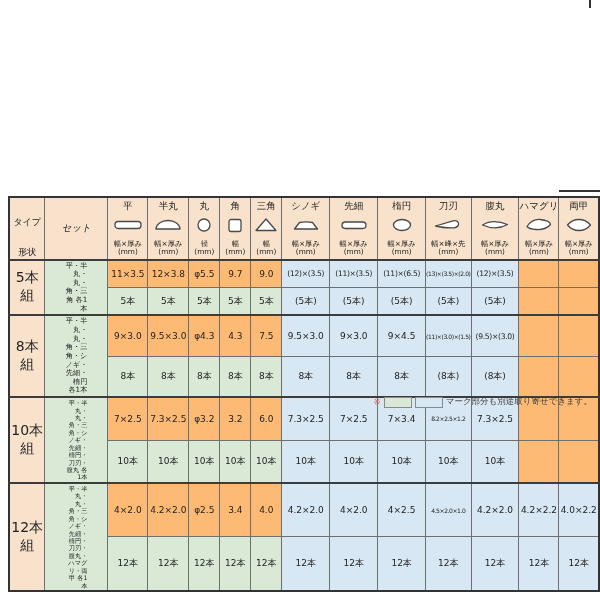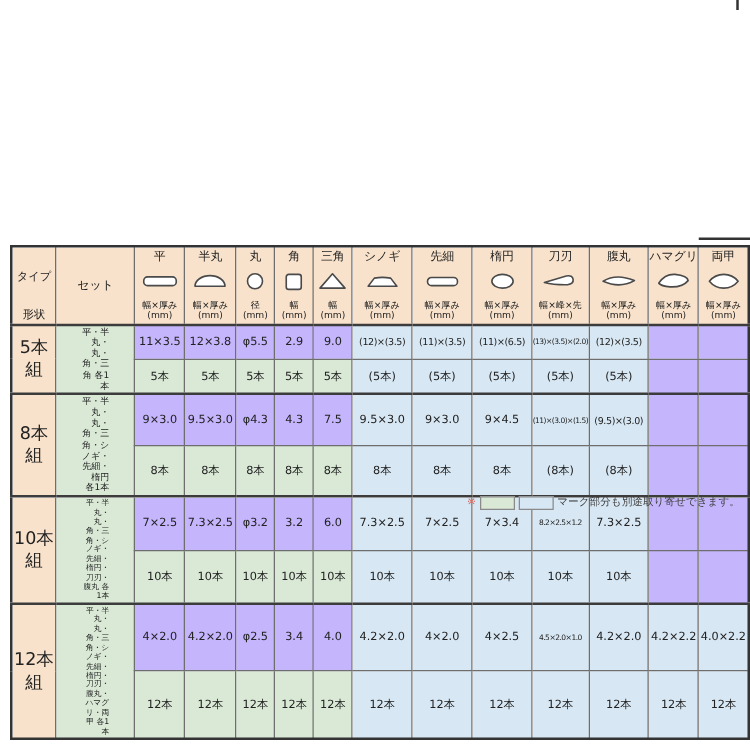--- a/index.html
+++ b/index.html
@@ -6,31 +6,31 @@
   body{width:600px;height:600px;background:#ffffff;position:relative;overflow:hidden;
        font-family:"DejaVu Sans",sans-serif;color:#222;}
   .edge-v{position:absolute;left:589px;top:0;width:2px;height:8px;background:#333;}
   .edge-h{position:absolute;left:559px;top:190px;width:41px;height:2px;background:#333;}
   .table-wrap{position:absolute;left:8px;top:196px;}
   table{border-collapse:collapse;table-layout:fixed;border:2px solid #333;}
   td,th{border:1px solid #6e6e6e;padding:0;text-align:center;vertical-align:middle;
         overflow:hidden;font-weight:normal;}
   tr.hdr th{border-bottom:2px solid #3c3c3c;height:58px;}
   tr.grp td{border-top:2px solid #3c3c3c;}
-  .p{background:#f8e2cb;} .g{background:#d9e9d6;} .b{background:#d7e7f3;} .w{background:#c4b5fd;}
+  .p{background:#f8e2cb;} .g{background:#d9e9d6;} .b{background:#d7e7f3;} .w{background:#fdba74;}
   .hcell{display:flex;flex-direction:column;align-items:center;justify-content:space-between;
          height:56px;padding:2px 0 1px 0;}
   .cname{font-size:9.5px;line-height:1;}
   .cshape{height:17px;display:flex;align-items:center;}
   .cdim{font-size:7.3px;line-height:1.15;}
   .cdim span{display:block;}
   .shp{fill:#ffffff;stroke:#4a4a4a;stroke-width:1.3;stroke-linejoin:round;}
   .type-hd{font-size:9px;line-height:1.25;}
   .type-hd span{display:block;margin-top:19px;}
-  .set-hd{font-size:9.5px;}
+  .set-hd{font-size:9.5px;font-style:italic;}
   .type-td{font-size:14px;}
   .set-td{font-size:7.2px;text-align:right;padding:1px 20px;line-height:1.2;}
   .set-td.tiny{font-size:6.2px;}
   tr.r{height:17px;}
   .sz,.ct{font-size:9px;}
   .mid{font-size:7.6px;letter-spacing:-0.3px;white-space:nowrap;}
   .narrow{font-size:6px;letter-spacing:-0.4px;white-space:nowrap;}
   .footnote{position:absolute;top:396px;right:8px;display:flex;align-items:center;gap:3px;
             font-size:8.5px;white-space:nowrap;}
   .fn-red{color:#d96a62;}
@@ -251,21 +251,21 @@
             </div>
           </th>
 </tr>
 
 <tr class="r grp">
   <td class="p type-td" rowspan="2">5本組</td>
   <td class="g set-td" rowspan="2">平・半丸・丸・角・三角 各1本</td>
   <td class="w sz">11×3.5</td>
   <td class="w sz">12×3.8</td>
   <td class="w sz">φ5.5</td>
-  <td class="w sz">2.9</td>
+  <td class="w sz">9.7</td>
   <td class="w sz">9.0</td>
   <td class="b sz mid">(12)×(3.5)</td>
   <td class="b sz mid">(11)×(3.5)</td>
   <td class="b sz mid">(11)×(6.5)</td>
   <td class="b sz narrow">(13)×(3.5)×(2.0)</td>
   <td class="b sz mid">(12)×(3.5)</td>
   <td class="w sz"></td>
   <td class="w sz"></td>
 </tr>
 <tr class="r">

